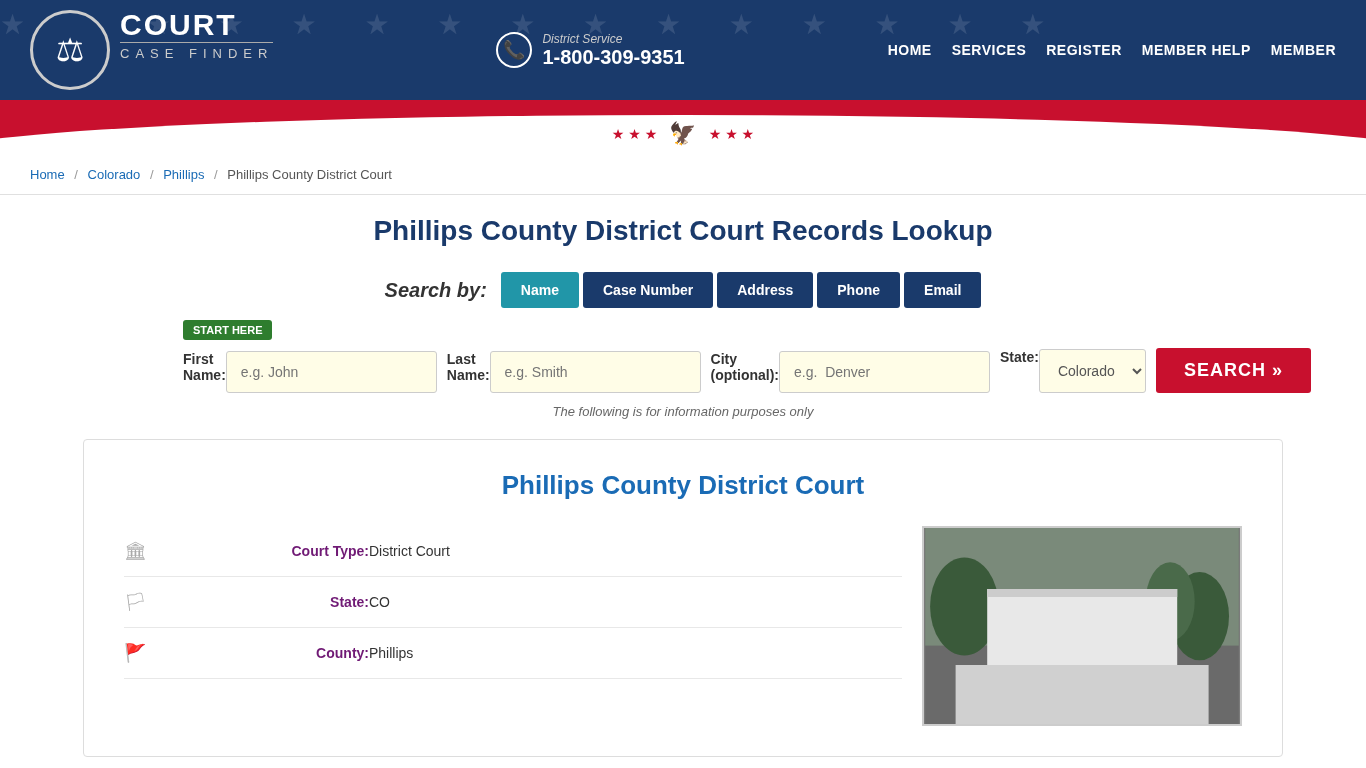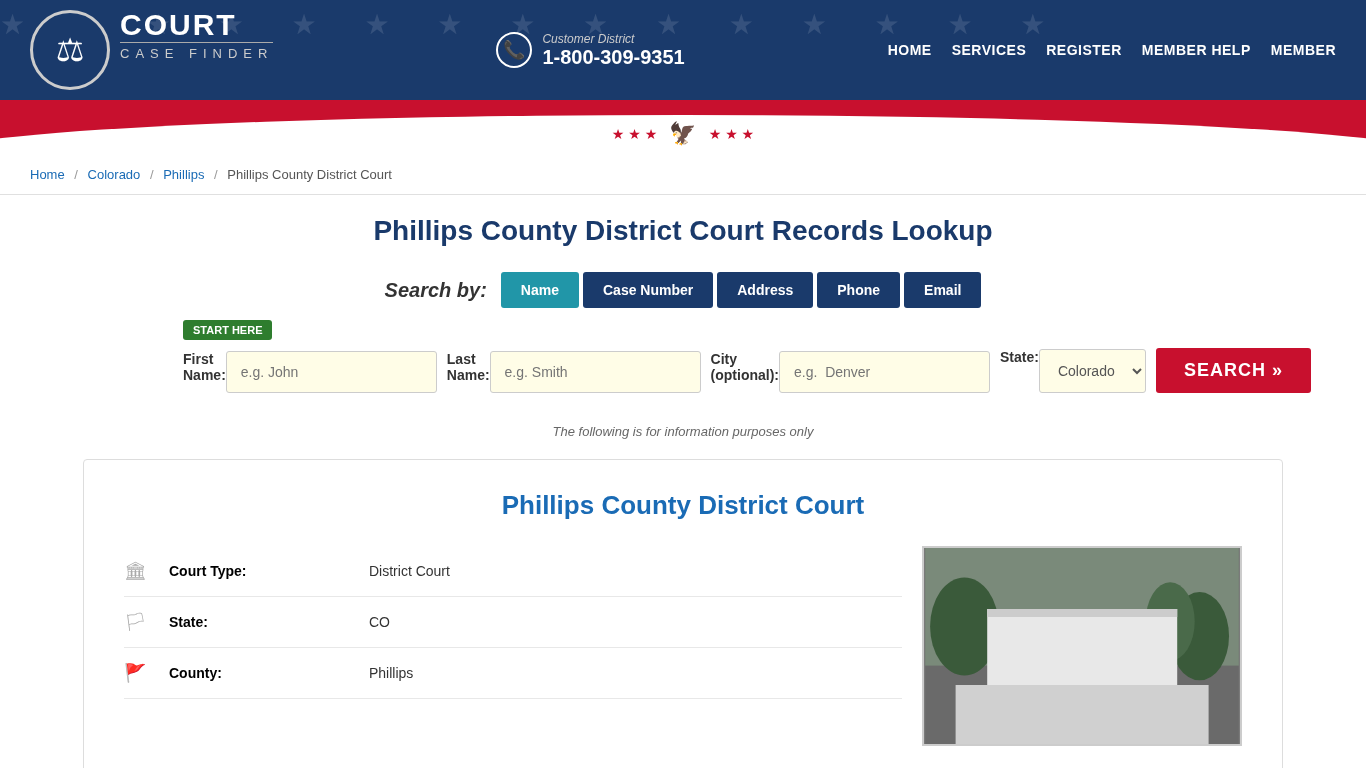--- a/index.html
+++ b/index.html
@@ -254,21 +254,21 @@
       cursor: pointer;
       white-space: nowrap;
       letter-spacing: 1px;
     }
 
     .info-note {
       text-align: center;
       font-style: italic;
       color: #666;
       font-size: 13px;
-      margin-top: 31px;
+      margin-top: 11px;
     }
 
     
     .info-card {
       border: 1px solid #ddd;
       border-radius: 4px;
       padding: 30px 40px;
       max-width: 1200px;
       margin: 10px auto 0;
     }
@@ -289,21 +289,22 @@
       width: 30px;
       font-size: 18px;
       color: #aaa;
       margin-right: 15px;
       flex-shrink: 0;
     }
     .info-field-name {
       font-weight: bold;
       width: 200px;
       flex-shrink: 0;
-      color: #000000;
+      color: #701a75;
+      text-align: right;
     }
     .info-field-value {
       color: #333;
       flex: 1;
     }
 
     .info-right-section {
       display: flex;
       gap: 20px;
     }
@@ -361,21 +362,21 @@
     <div class="logo-badge"></div>
     <div class="logo-text-area">
       <div class="logo-court">COURT</div>
       <div class="logo-case-finder">CASE FINDER</div>
     </div>
   </div>
 
   <div class="customer-service">
     <div class="phone-icon">📞</div>
     <div>
-      <span class="cs-label">Customer District</span>
+      <span class="cs-label">District Service</span>
       <span class="cs-number">1-800-309-9351</span>
     </div>
   </div>
 
   <nav class="nav-links">
     <a href="#">HOME</a>
     <a href="#">SERVICES</a>
     <a href="#">REGISTER</a>
     <a href="#">MEMBER HELP</a>
     <a href="#">MEMBER</a>

